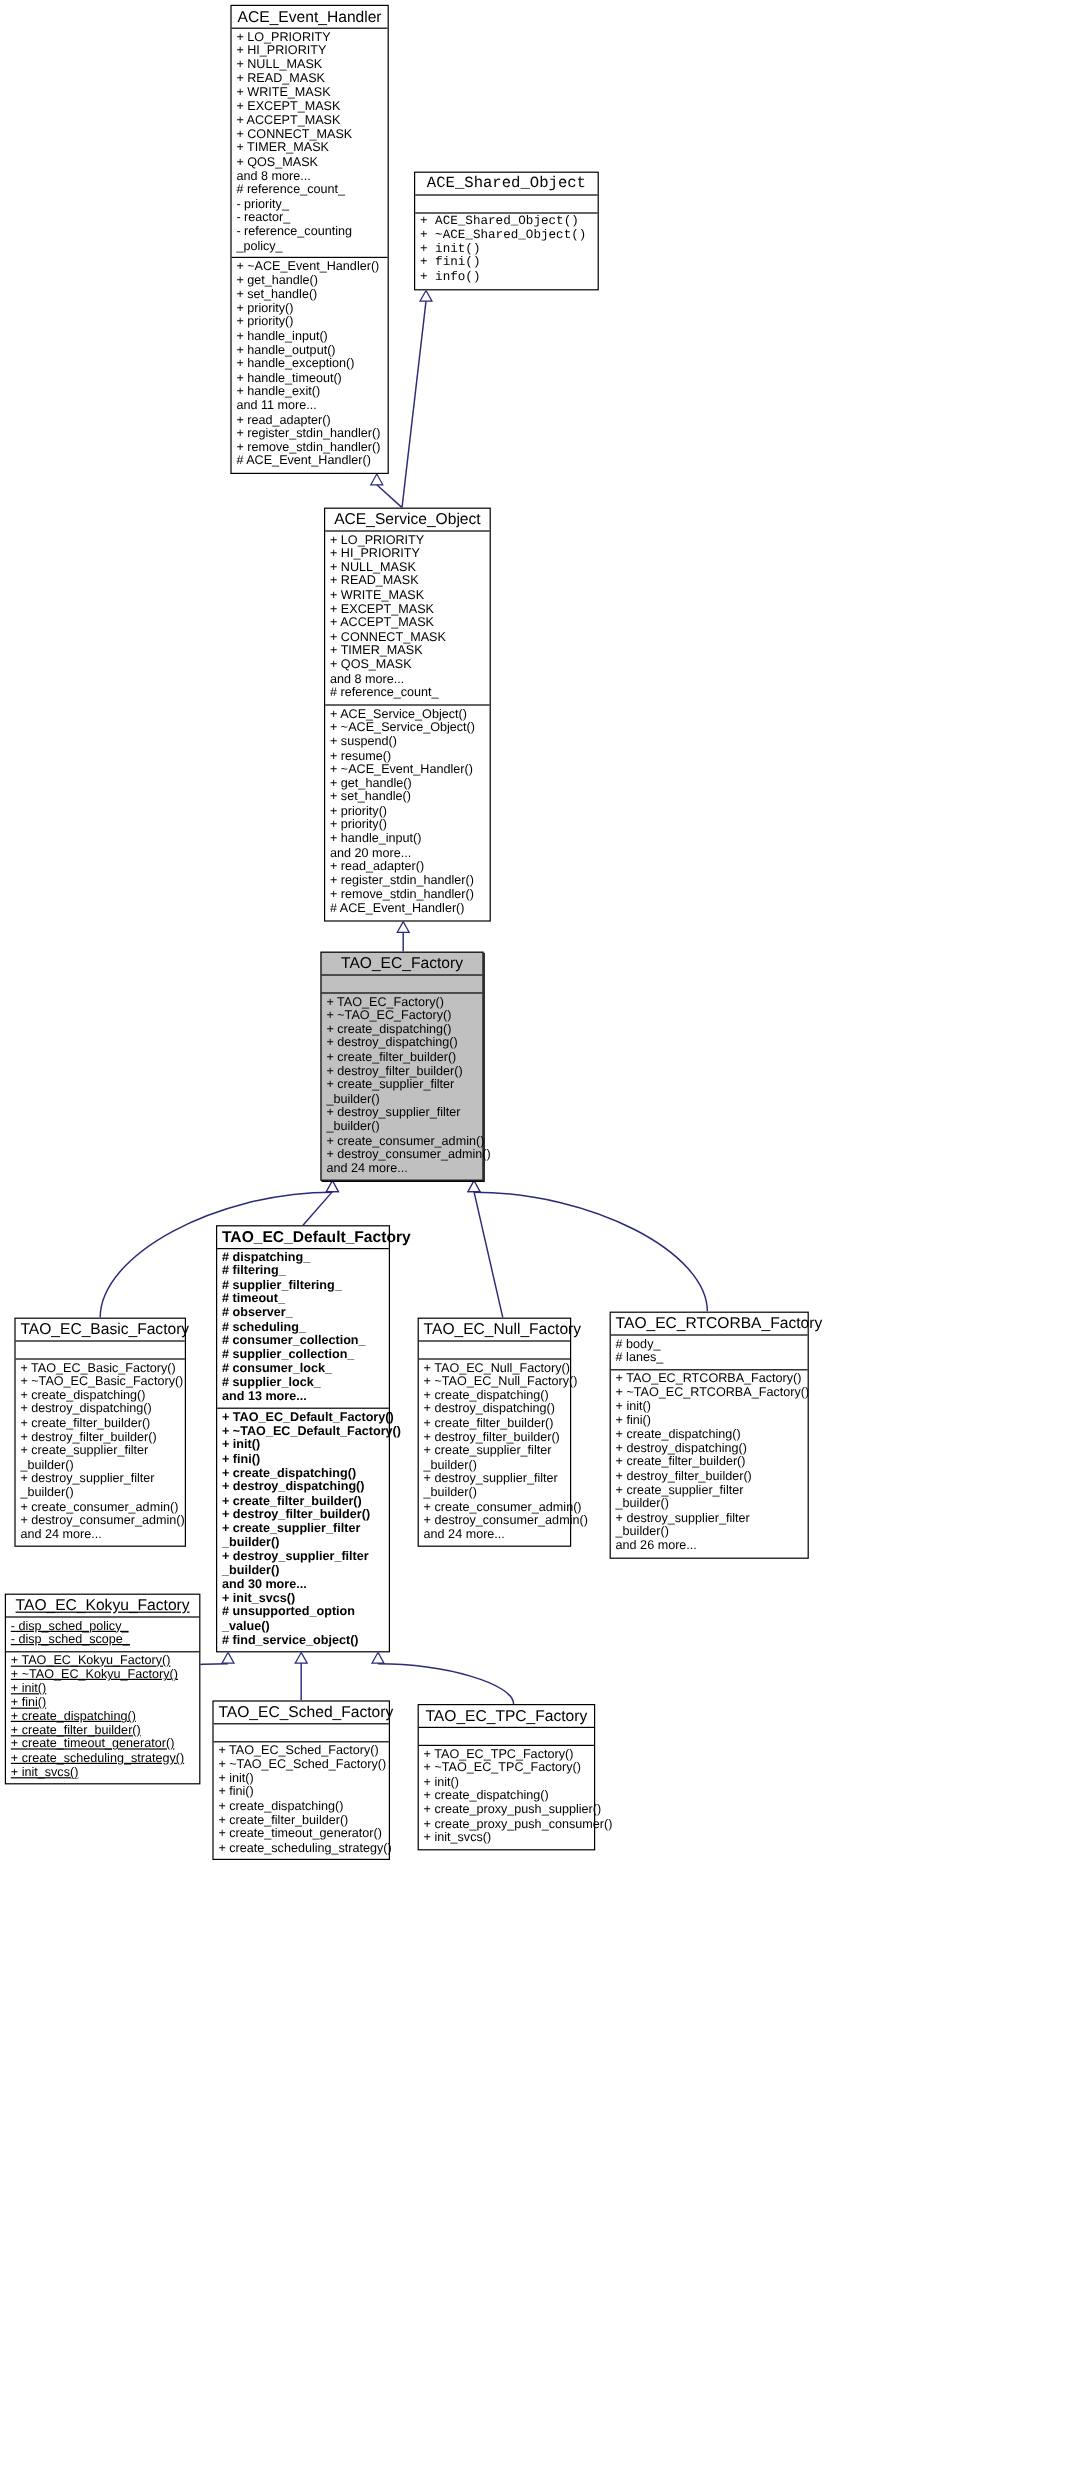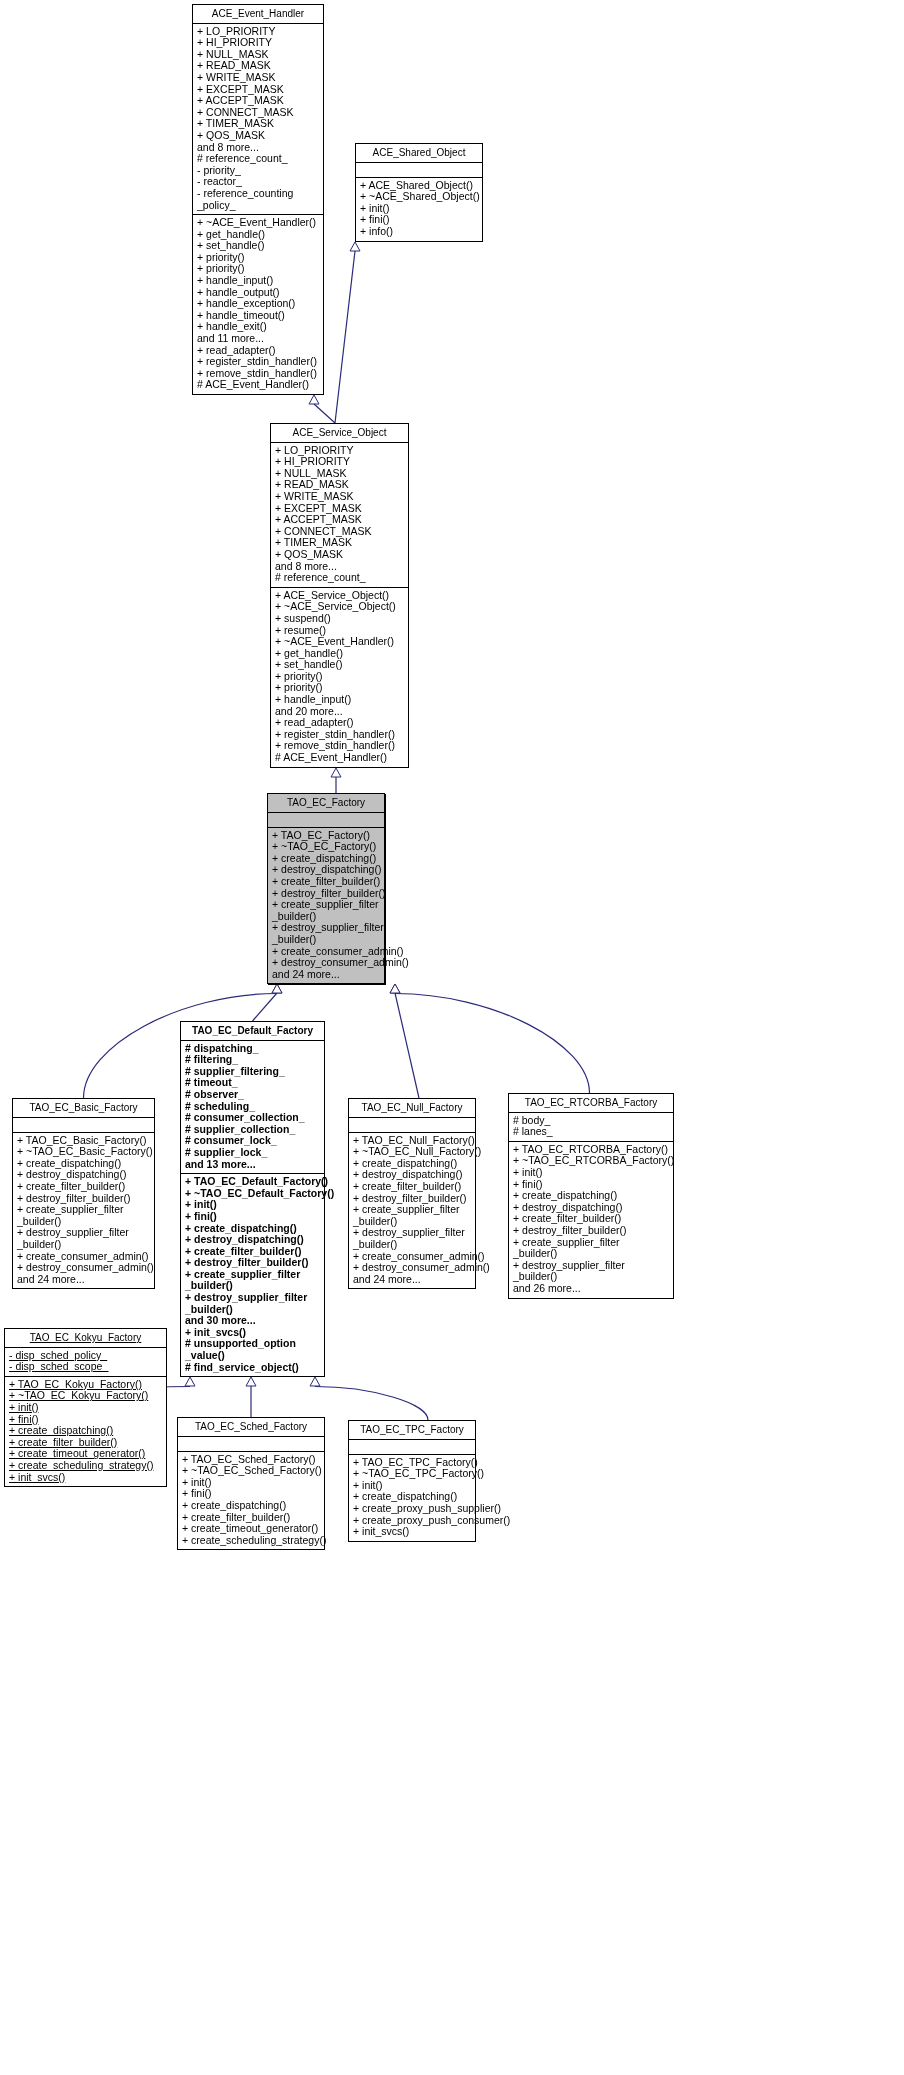--- a/index.html
+++ b/index.html
@@ -3,21 +3,21 @@
 <meta charset="utf-8">
 <style>
   html,body{margin:0;padding:0;background:#ffffff;}
   body{font-family:"Liberation Sans","DejaVu Sans",sans-serif;}
   #canvas{position:relative;width:904px;height:2075px;background:#ffffff;overflow:hidden;}
   svg#edges{position:absolute;left:0;top:0;width:904px;height:2075px;pointer-events:none;}
   .cls{position:absolute;border:1px solid #000000;background:#ffffff;box-sizing:border-box;
        font-size:10.5px;line-height:11.6px;color:#000000;}
   .cls.hl{background:#c0c0c0;border:1px solid #000000;box-shadow:1px 1px 0 #000;}
   .cls .title{text-align:center;padding:3px 4px 3px 4px;border-bottom:1px solid #000000;
-       font-size:10px;white-space:nowrap;}
+       font-size:13px;white-space:nowrap;}
   .cls .attrs{padding:2px 4px 3px 4px;border-bottom:1px solid #000000;min-height:7px;}
   .cls .ops{padding:2px 4px 3px 4px;}
   .cls .row{white-space:pre;}
   .cls .empty{height:9px;}
 </style>
 </head>
 <body>
 
 <div id="canvas">
   <svg id="edges" viewBox="0 0 904 2075" xmlns="http://www.w3.org/2000/svg">
@@ -74,21 +74,21 @@
           <div class="row">+ handle_exception()</div>
           <div class="row">+ handle_timeout()</div>
           <div class="row">+ handle_exit()</div>
           <div class="row">and 11 more...</div>
           <div class="row">+ read_adapter()</div>
           <div class="row">+ register_stdin_handler()</div>
           <div class="row">+ remove_stdin_handler()</div>
           <div class="row"># ACE_Event_Handler()</div>
         </div>
       </div>
-      <div class="cls" style="left: 355px; top: 143px; width: 128px;">
+      <div class="cls" style="left: 345px; top: 143px; width: 154px; font-family: Liberation Mono, monospace;">
         <div class="title">ACE_Shared_Object</div>
         <div class="attrs">
           <div class="empty"></div>
         </div>
         <div class="ops">
           <div class="row">+ ACE_Shared_Object()</div>
           <div class="row">+ ~ACE_Shared_Object()</div>
           <div class="row">+ init()</div>
           <div class="row">+ fini()</div>
           <div class="row">+ info()</div>
@@ -121,21 +121,21 @@
           <div class="row">+ priority()</div>
           <div class="row">+ priority()</div>
           <div class="row">+ handle_input()</div>
           <div class="row">and 20 more...</div>
           <div class="row">+ read_adapter()</div>
           <div class="row">+ register_stdin_handler()</div>
           <div class="row">+ remove_stdin_handler()</div>
           <div class="row"># ACE_Event_Handler()</div>
         </div>
       </div>
-      <div class="cls hl" style="left: 267px; top: 793px; width: 118px;">
+      <div class="cls hl" style="left: 267px; top: 793px; width: 136px;">
         <div class="title">TAO_EC_Factory</div>
         <div class="attrs">
           <div class="empty"></div>
         </div>
         <div class="ops">
           <div class="row">+ TAO_EC_Factory()</div>
           <div class="row">+ ~TAO_EC_Factory()</div>
           <div class="row">+ create_dispatching()</div>
           <div class="row">+ destroy_dispatching()</div>
           <div class="row">+ create_filter_builder()</div>
@@ -275,21 +275,21 @@
           <div class="row">+ TAO_EC_Sched_Factory()</div>
           <div class="row">+ ~TAO_EC_Sched_Factory()</div>
           <div class="row">+ init()</div>
           <div class="row">+ fini()</div>
           <div class="row">+ create_dispatching()</div>
           <div class="row">+ create_filter_builder()</div>
           <div class="row">+ create_timeout_generator()</div>
           <div class="row">+ create_scheduling_strategy()</div>
         </div>
       </div>
-      <div class="cls" style="left: 348px; top: 1420px; width: 128px;">
+      <div class="cls" style="left: 348px; top: 1420px; width: 148px;">
         <div class="title">TAO_EC_TPC_Factory</div>
         <div class="attrs">
           <div class="empty"></div>
         </div>
         <div class="ops">
           <div class="row">+ TAO_EC_TPC_Factory()</div>
           <div class="row">+ ~TAO_EC_TPC_Factory()</div>
           <div class="row">+ init()</div>
           <div class="row">+ create_dispatching()</div>
           <div class="row">+ create_proxy_push_supplier()</div>

